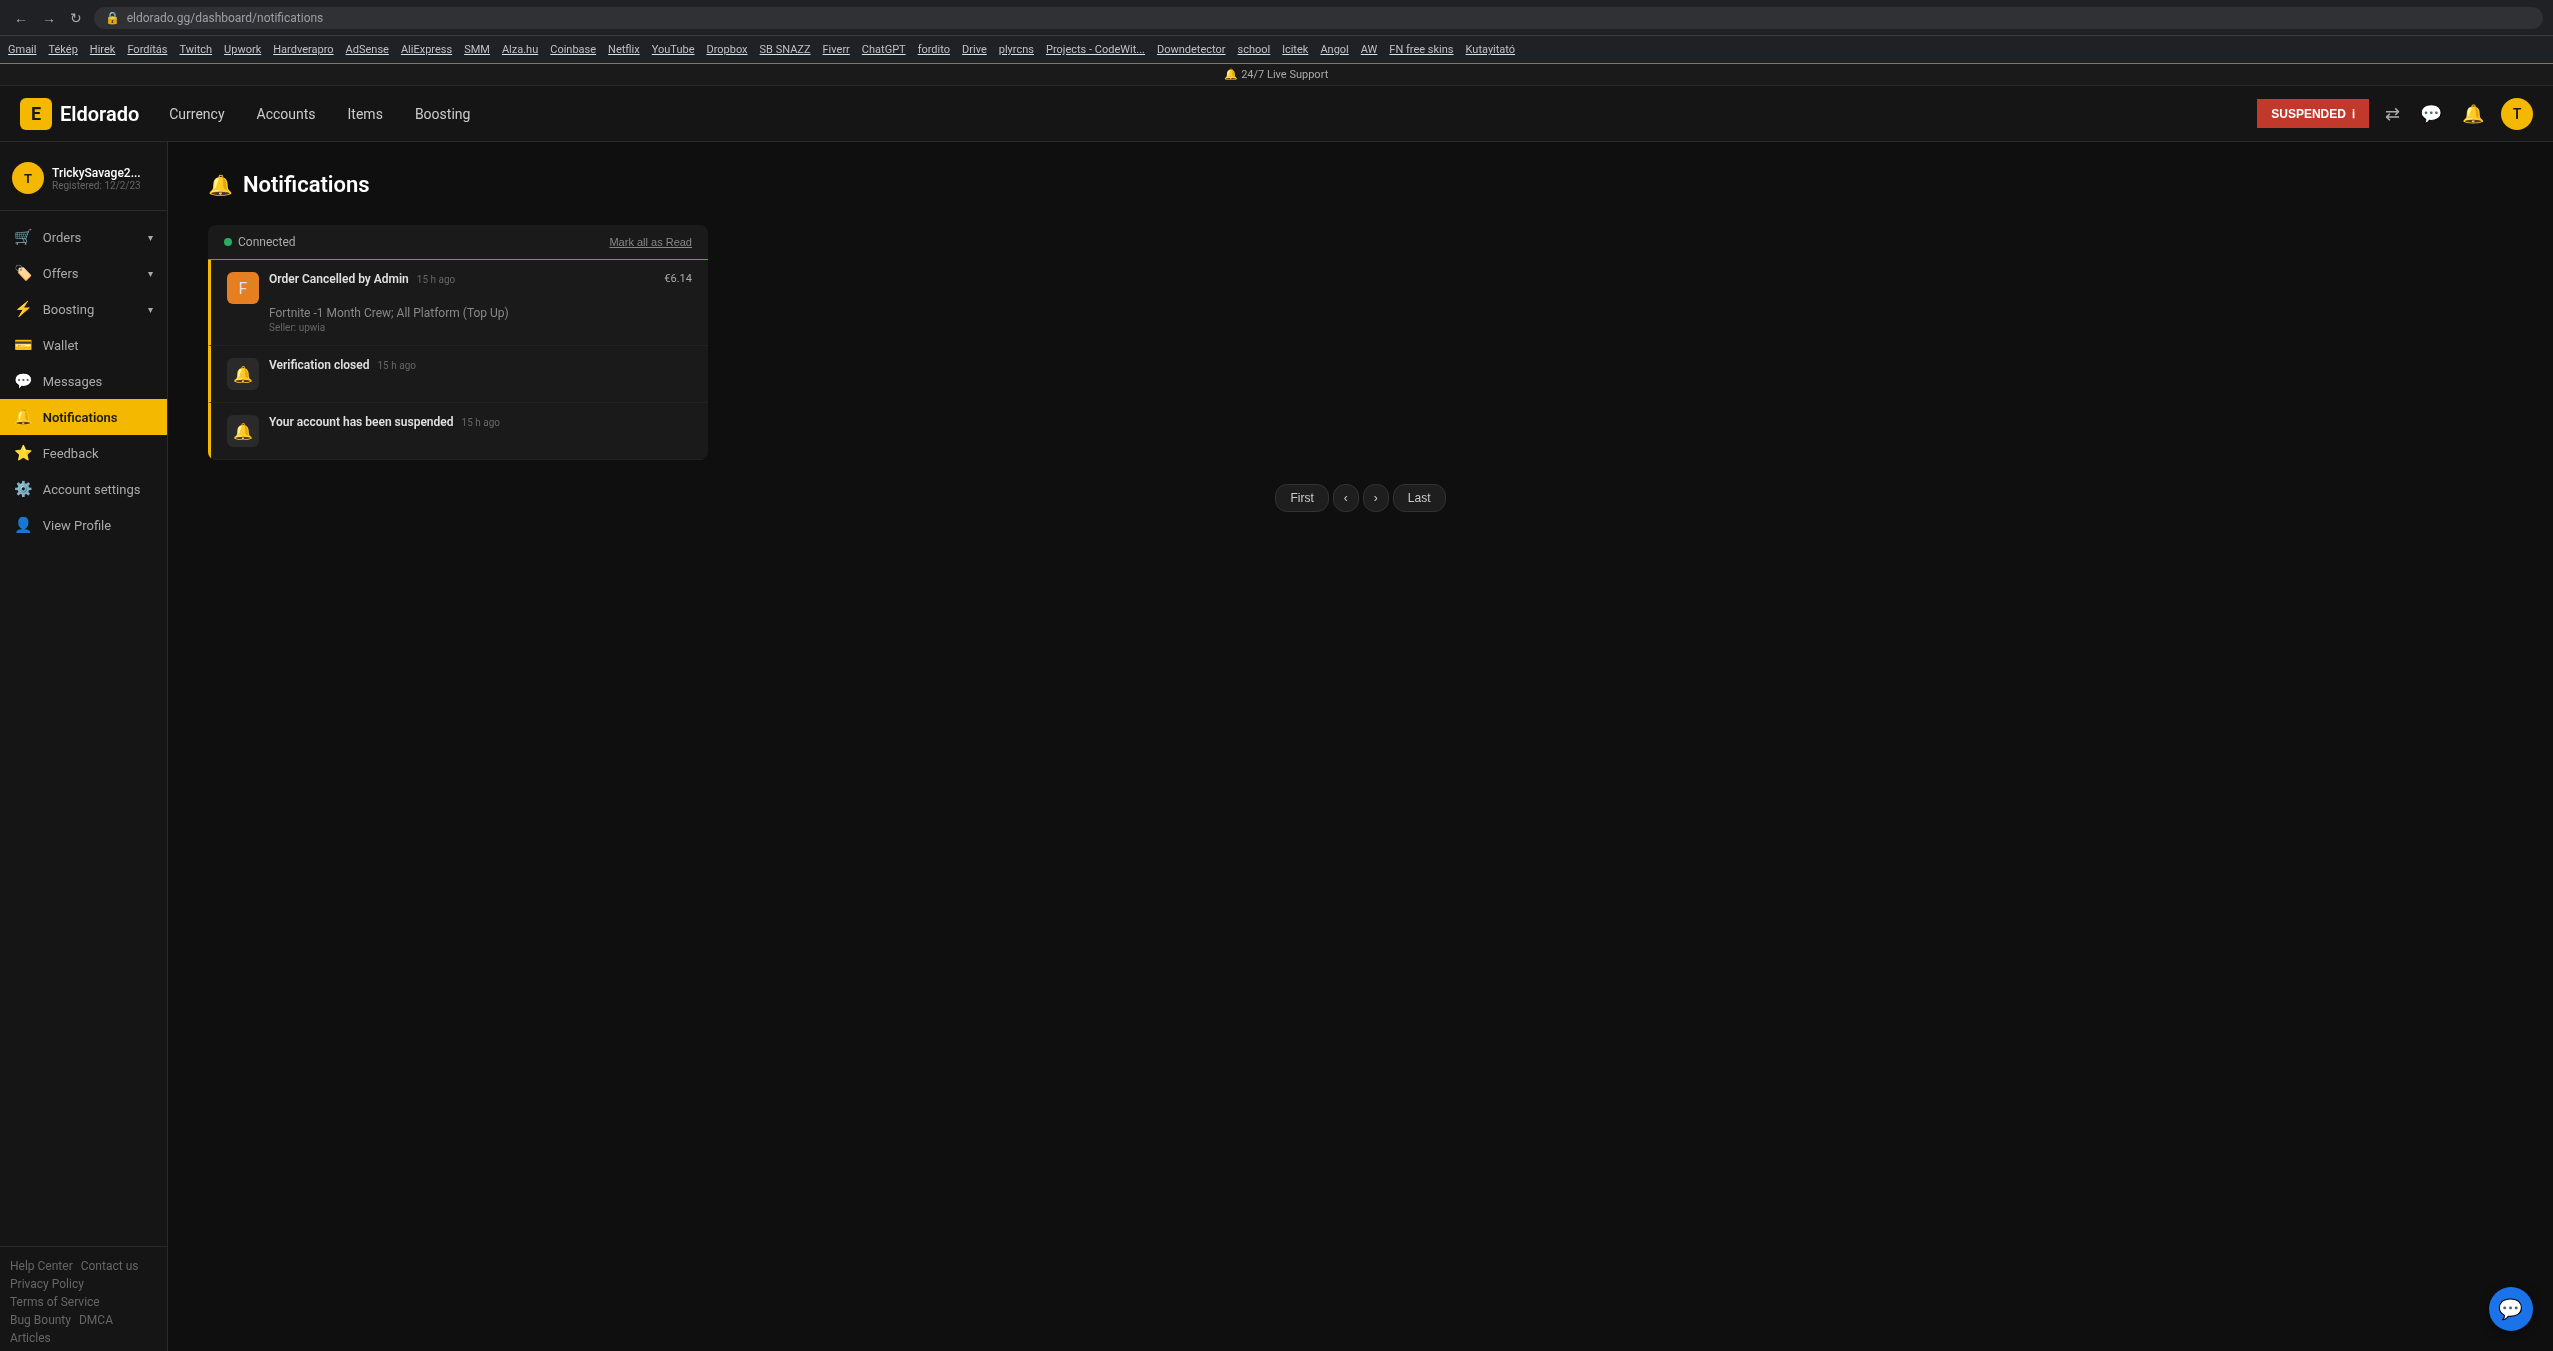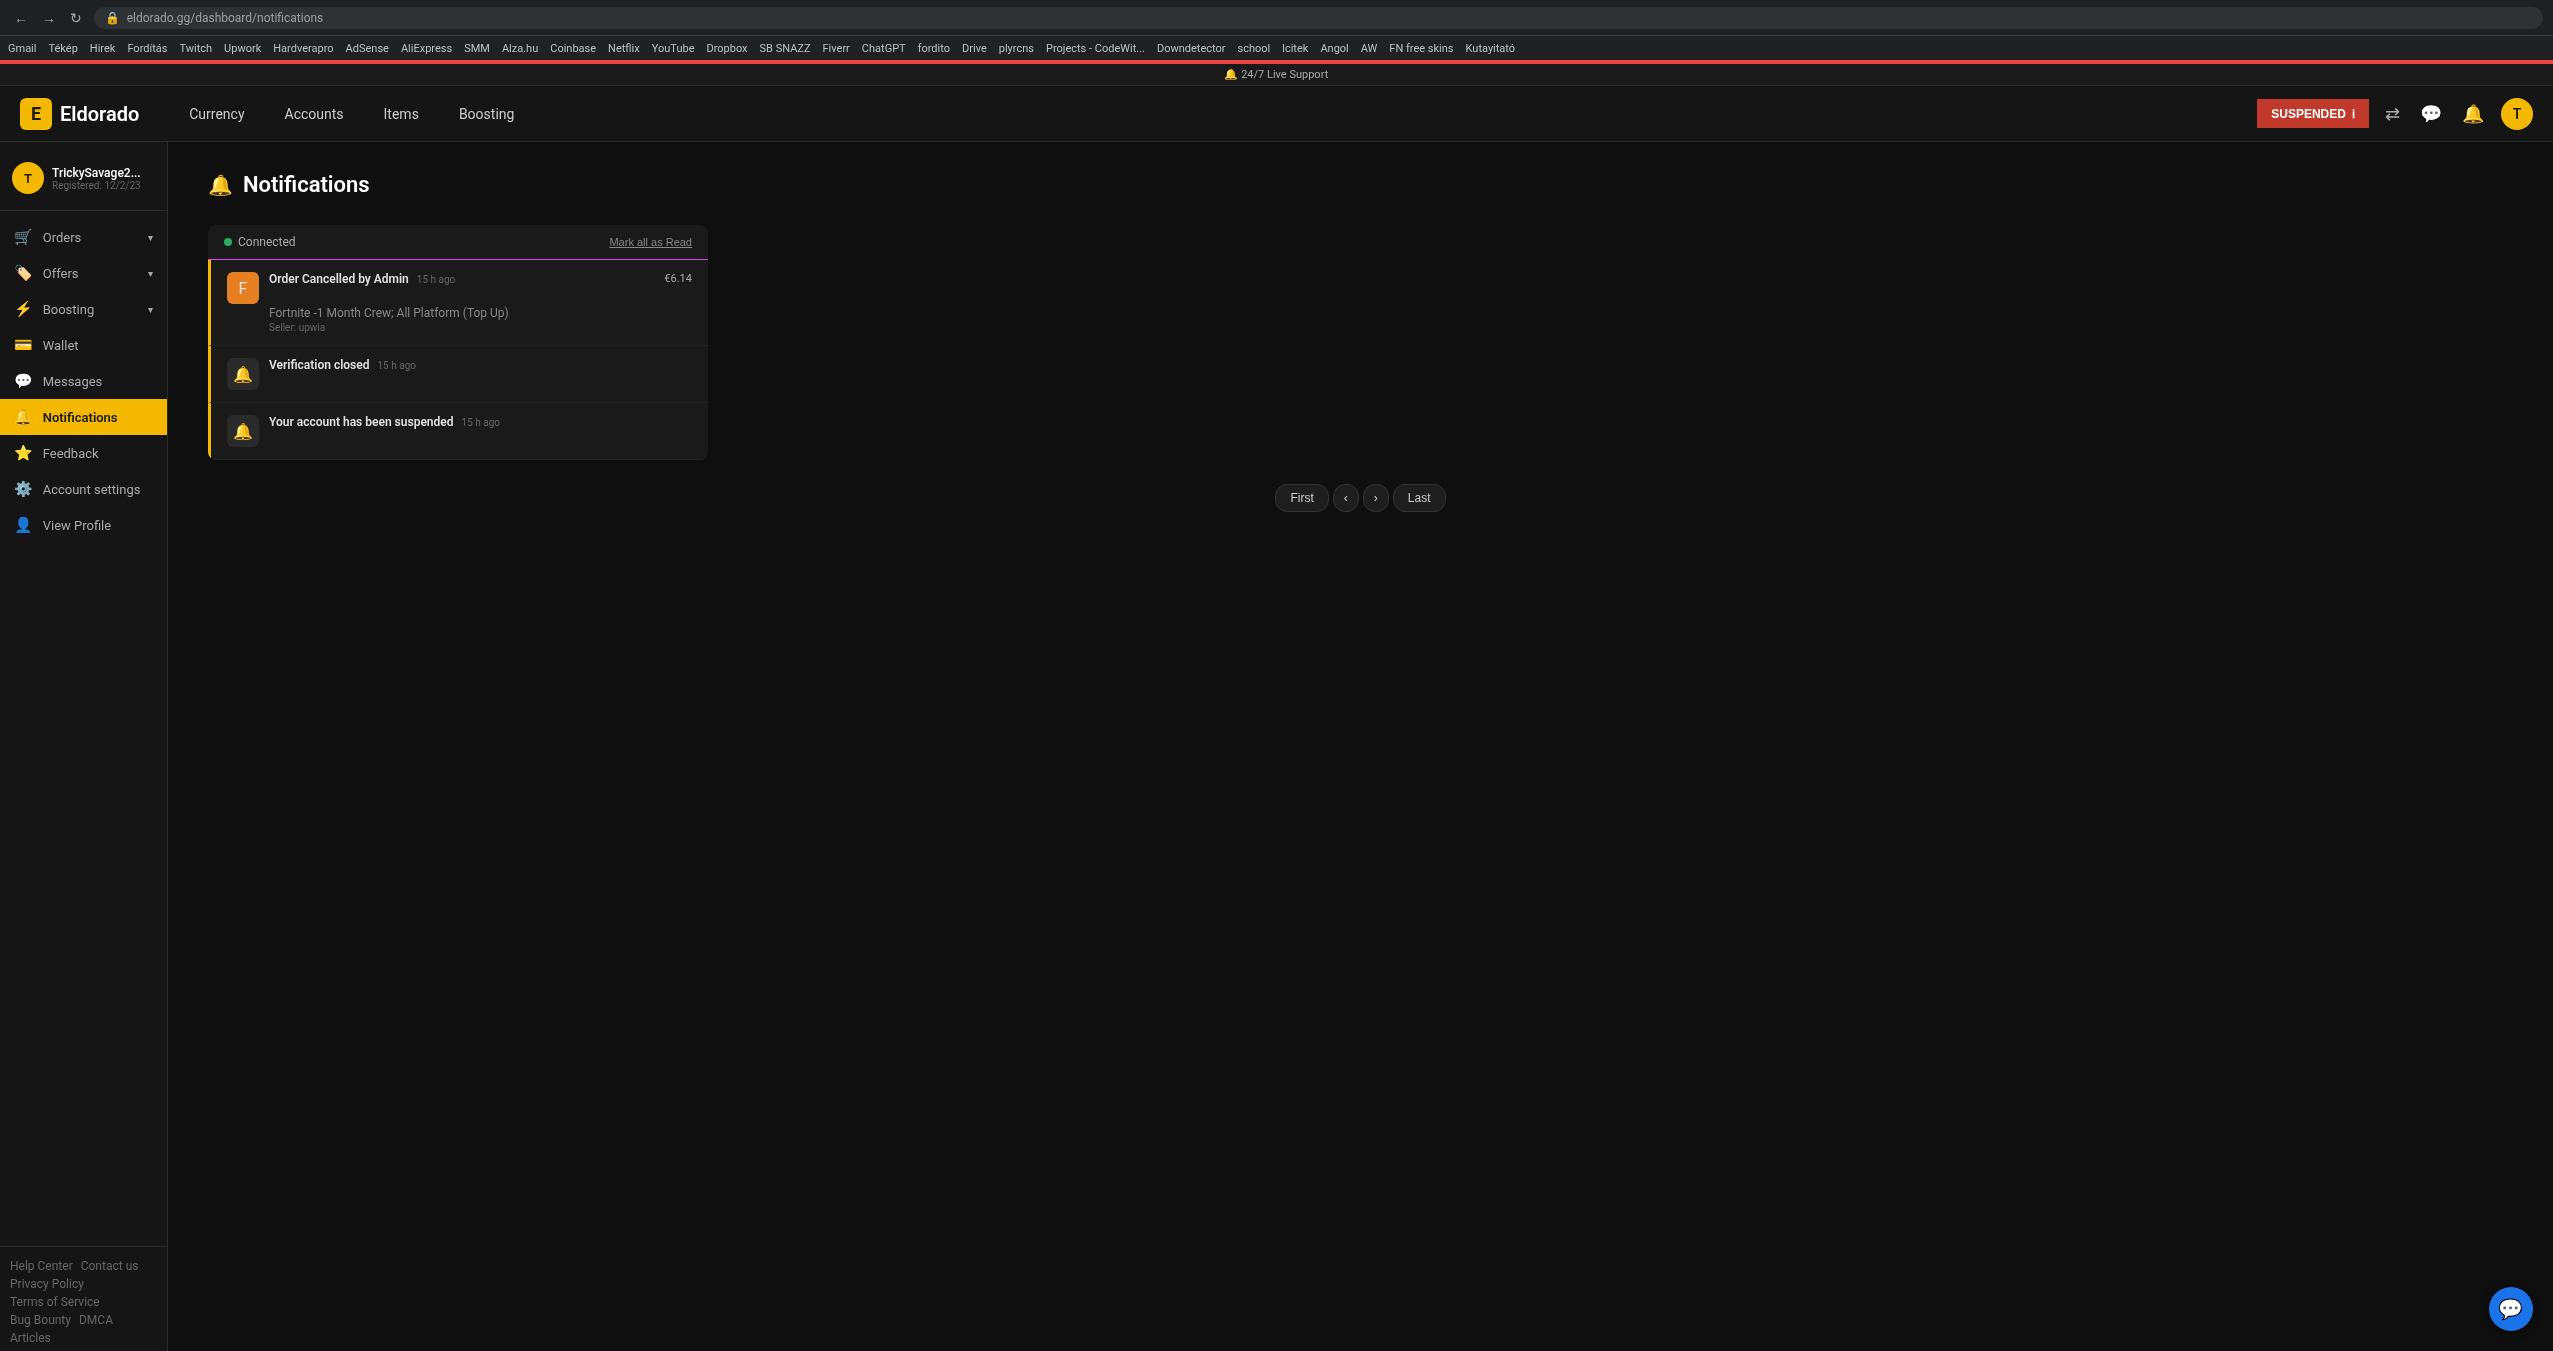--- a/index.html
+++ b/index.html
@@ -45,23 +45,24 @@
     }
     .url-bar span { color: #9aa0a6; }
 
     
     .bookmark-bar {
       background: #202124;
       padding: 3px 8px;
       display: flex;
       align-items: center;
       gap: 12px;
-      border-bottom: 4px solid #ef4444;
+      border-bottom: 1px solid #ef4444;
       height: 28px;
       overflow: hidden;
+      text-decoration: underline;
     }
     .bookmark-item {
       color: #bdc1c6;
       font-size: 11px;
       white-space: nowrap;
       cursor: pointer;
       display: flex;
       align-items: center;
       gap: 3px;
     }
@@ -101,24 +102,23 @@
       font-weight: bold;
       color: #1a1a1a;
     }
     .logo-text {
       color: #fff;
       font-size: 20px;
       font-weight: 600;
     }
     .nav-links {
       display: flex;
-      gap: 40px;
+      gap: 32px;
       align-items: center;
       flex: 1;
-      margin-left: 20px;
     }
     .nav-link {
       color: #ccc;
       font-size: 14px;
       cursor: pointer;
       padding: 6px 0;
     }
     .nav-actions {
       display: flex;
       align-items: center;

